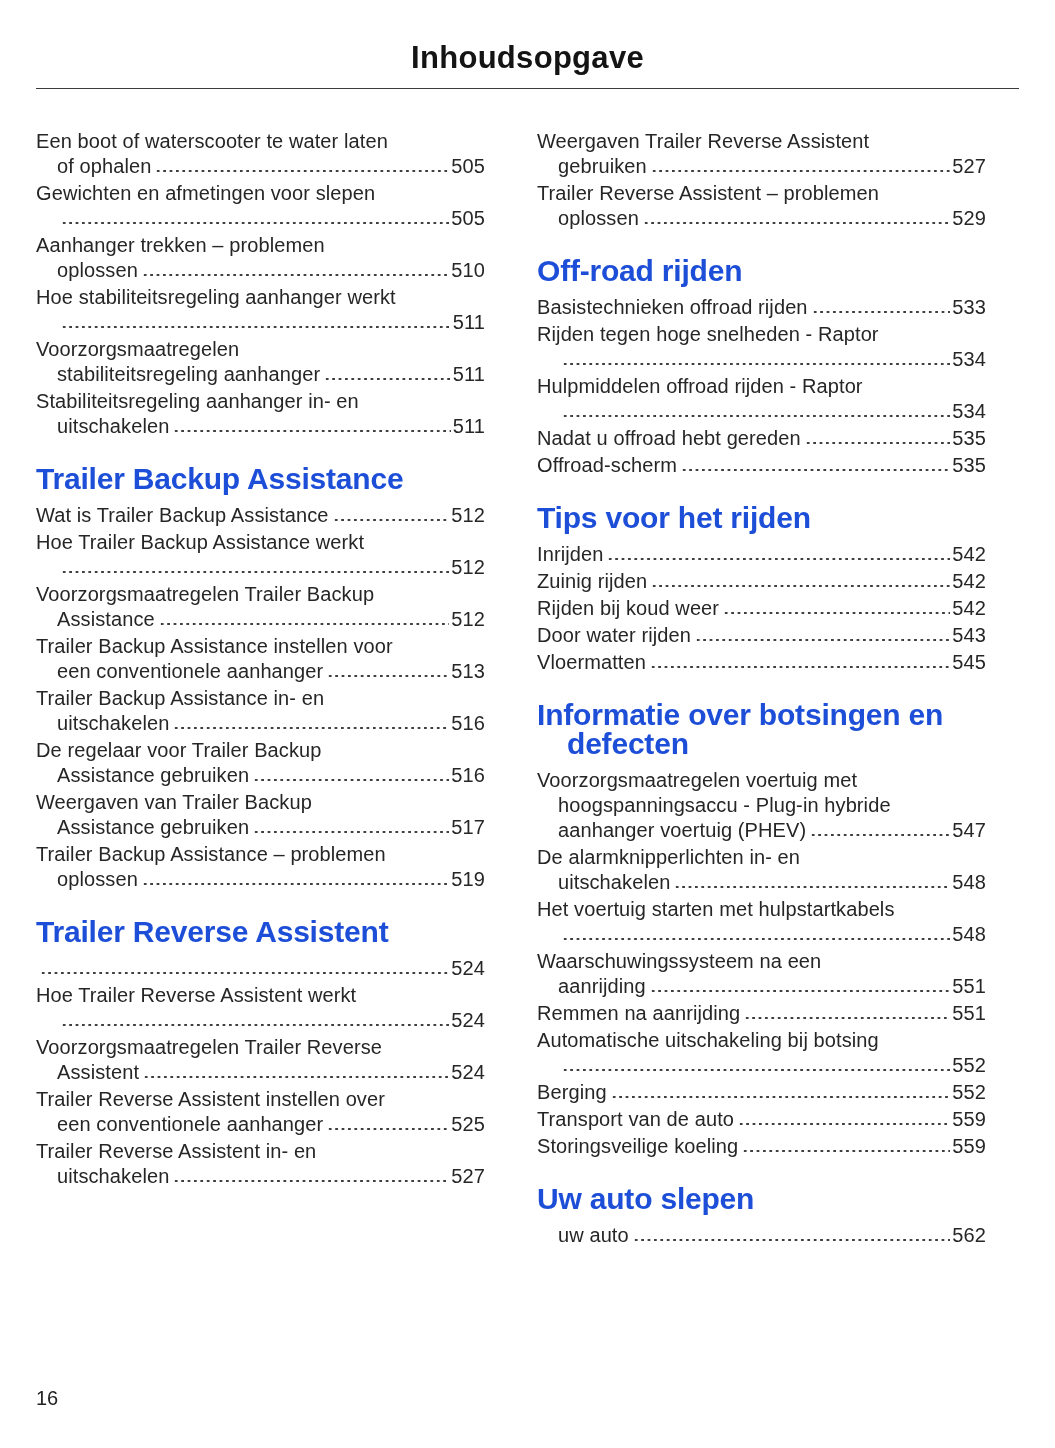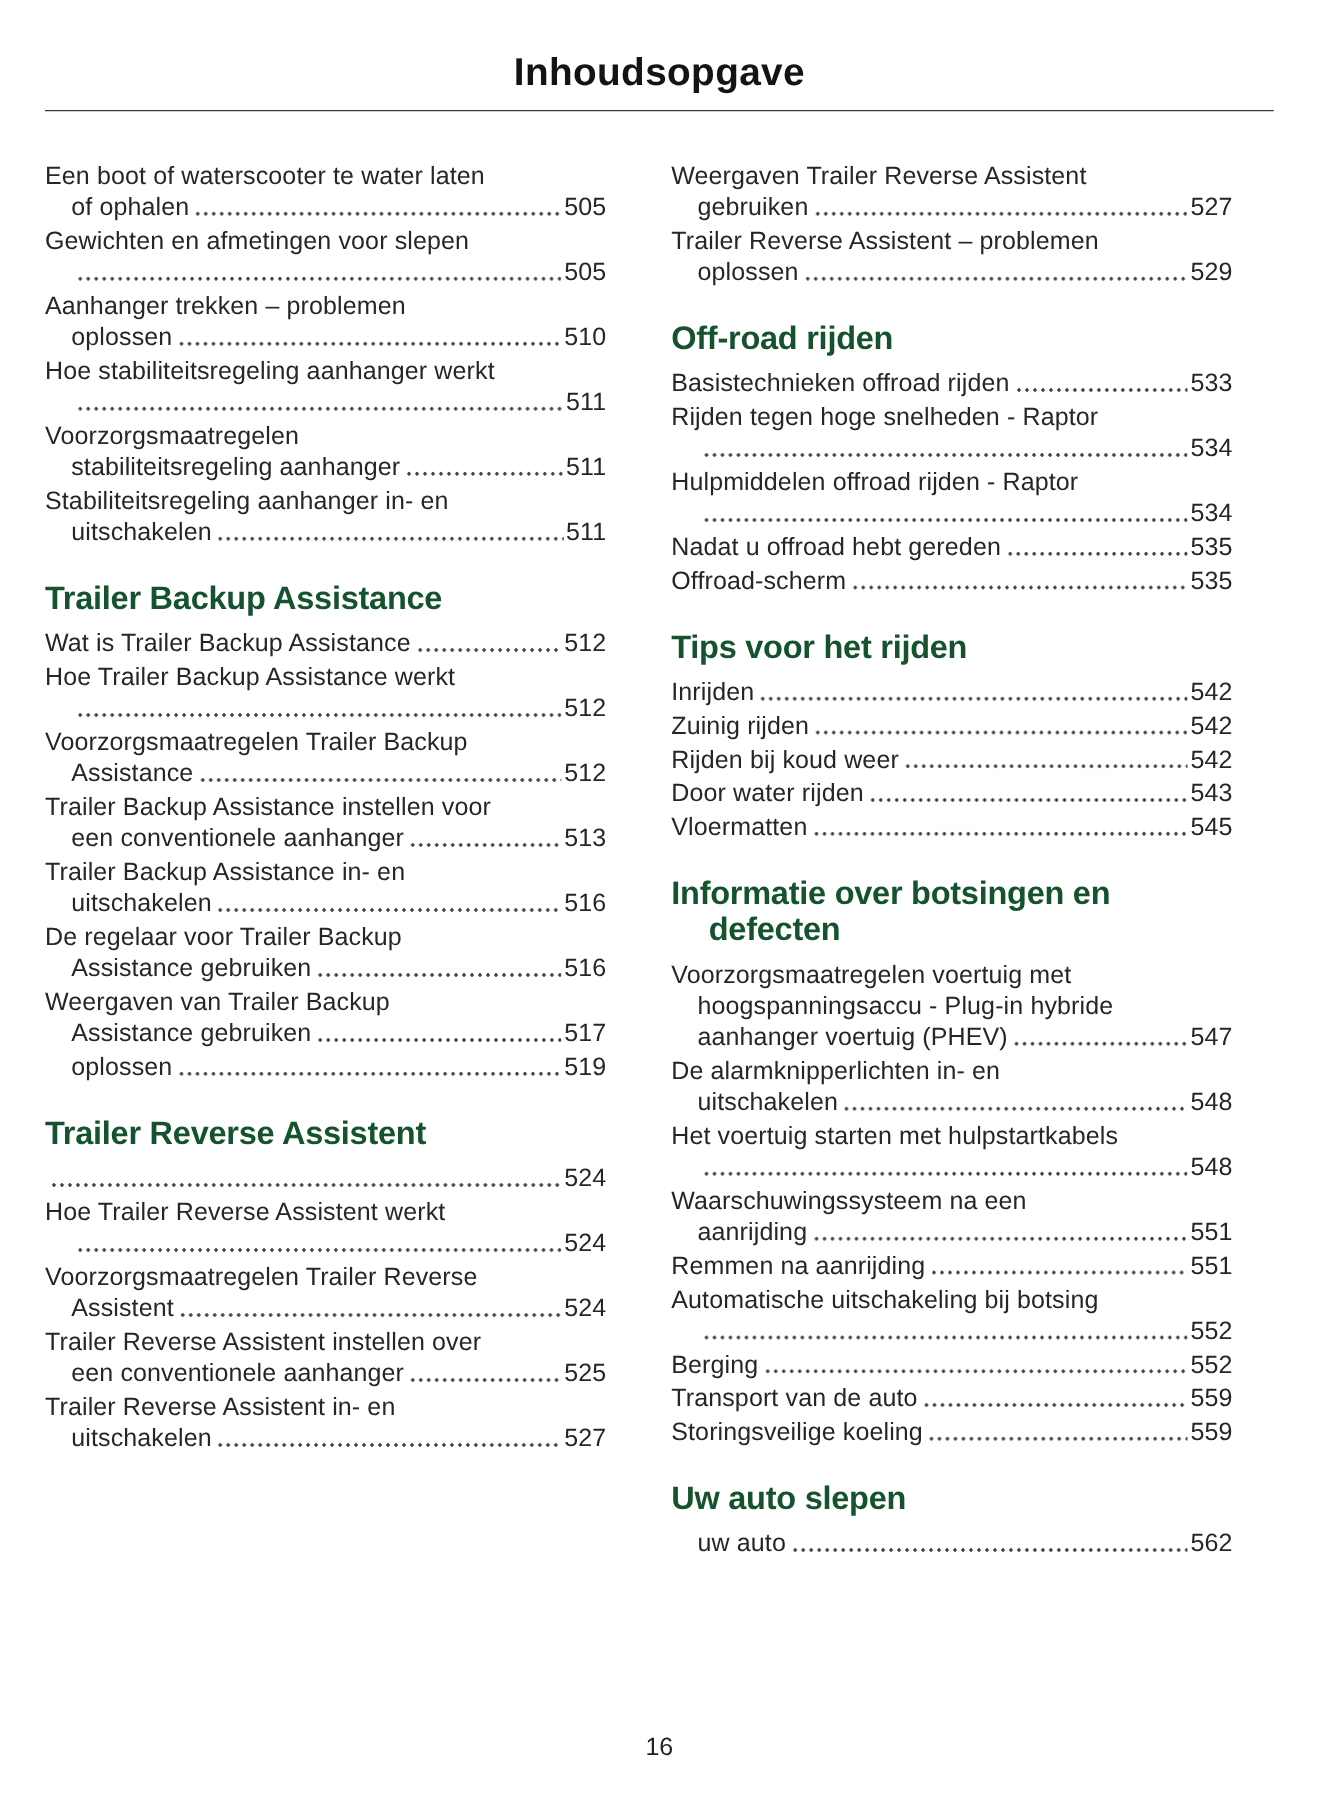--- a/index.html
+++ b/index.html
@@ -25,23 +25,23 @@
   }
   .title-rule {
     height: 0;
     border-top: 1.6px solid #3a3a3a;
     margin-bottom: 32px;
   }
   .columns { display: flex; gap: 52px; margin-top: 6px; }
   .col { width: 449px; flex: 0 0 449px; }
 
   .toc-heading {
-    font-size: 26px;
+    font-size: 30px;
     font-weight: 700;
-    color: #14532d;
+    color: #1d4ed8;
     margin: 25px 0 10px;
     line-height: 29px;
     letter-spacing: -0.2px;
   }
   .toc-heading .hline { white-space: nowrap; }
   .toc-heading .hline.indent { padding-left: 30px; }
 
   .toc-entry {
     font-size: 20px;
     line-height: 25px;
@@ -60,21 +60,21 @@
     background-image: radial-gradient(circle, #3f3f3f 1.15px, transparent 1.5px);
     background-size: 6.4px 6px;
     background-repeat: repeat-x;
     background-position: left calc(100% - 5px);
   }
   .pagenum { flex: 0 0 auto; white-space: pre; }
 
   .doc-footer {
     margin-top: auto;
     padding-bottom: 38px;
-    text-align: center;
+    text-align: left;
     font-size: 20px;
     color: #222222;
   }
 </style>
 </head>
 <body>
 
 <div class="page">
   <header class="doc-header">
     <h1>Inhoudsopgave</h1>
@@ -183,20 +183,21 @@
         </div>
         <div class="toc-entry">
           <div class="eline">Weergaven van Trailer Backup</div>
           <div class="eline last indent">
             <span class="tail">Assistance gebruiken</span>
             <span class="leader"></span>
             <span class="pagenum">517</span>
           </div>
         </div>
         <div class="toc-entry">
+          <div class="eline">Trailer Backup Assistance – problemen</div>
           <div class="eline last indent">
             <span class="tail">oplossen</span>
             <span class="leader"></span>
             <span class="pagenum">519</span>
           </div>
         </div>
         <h2 class="toc-heading">
           <div class="hline">Trailer Reverse Assistent</div>
         </h2>
         <div class="toc-entry">

